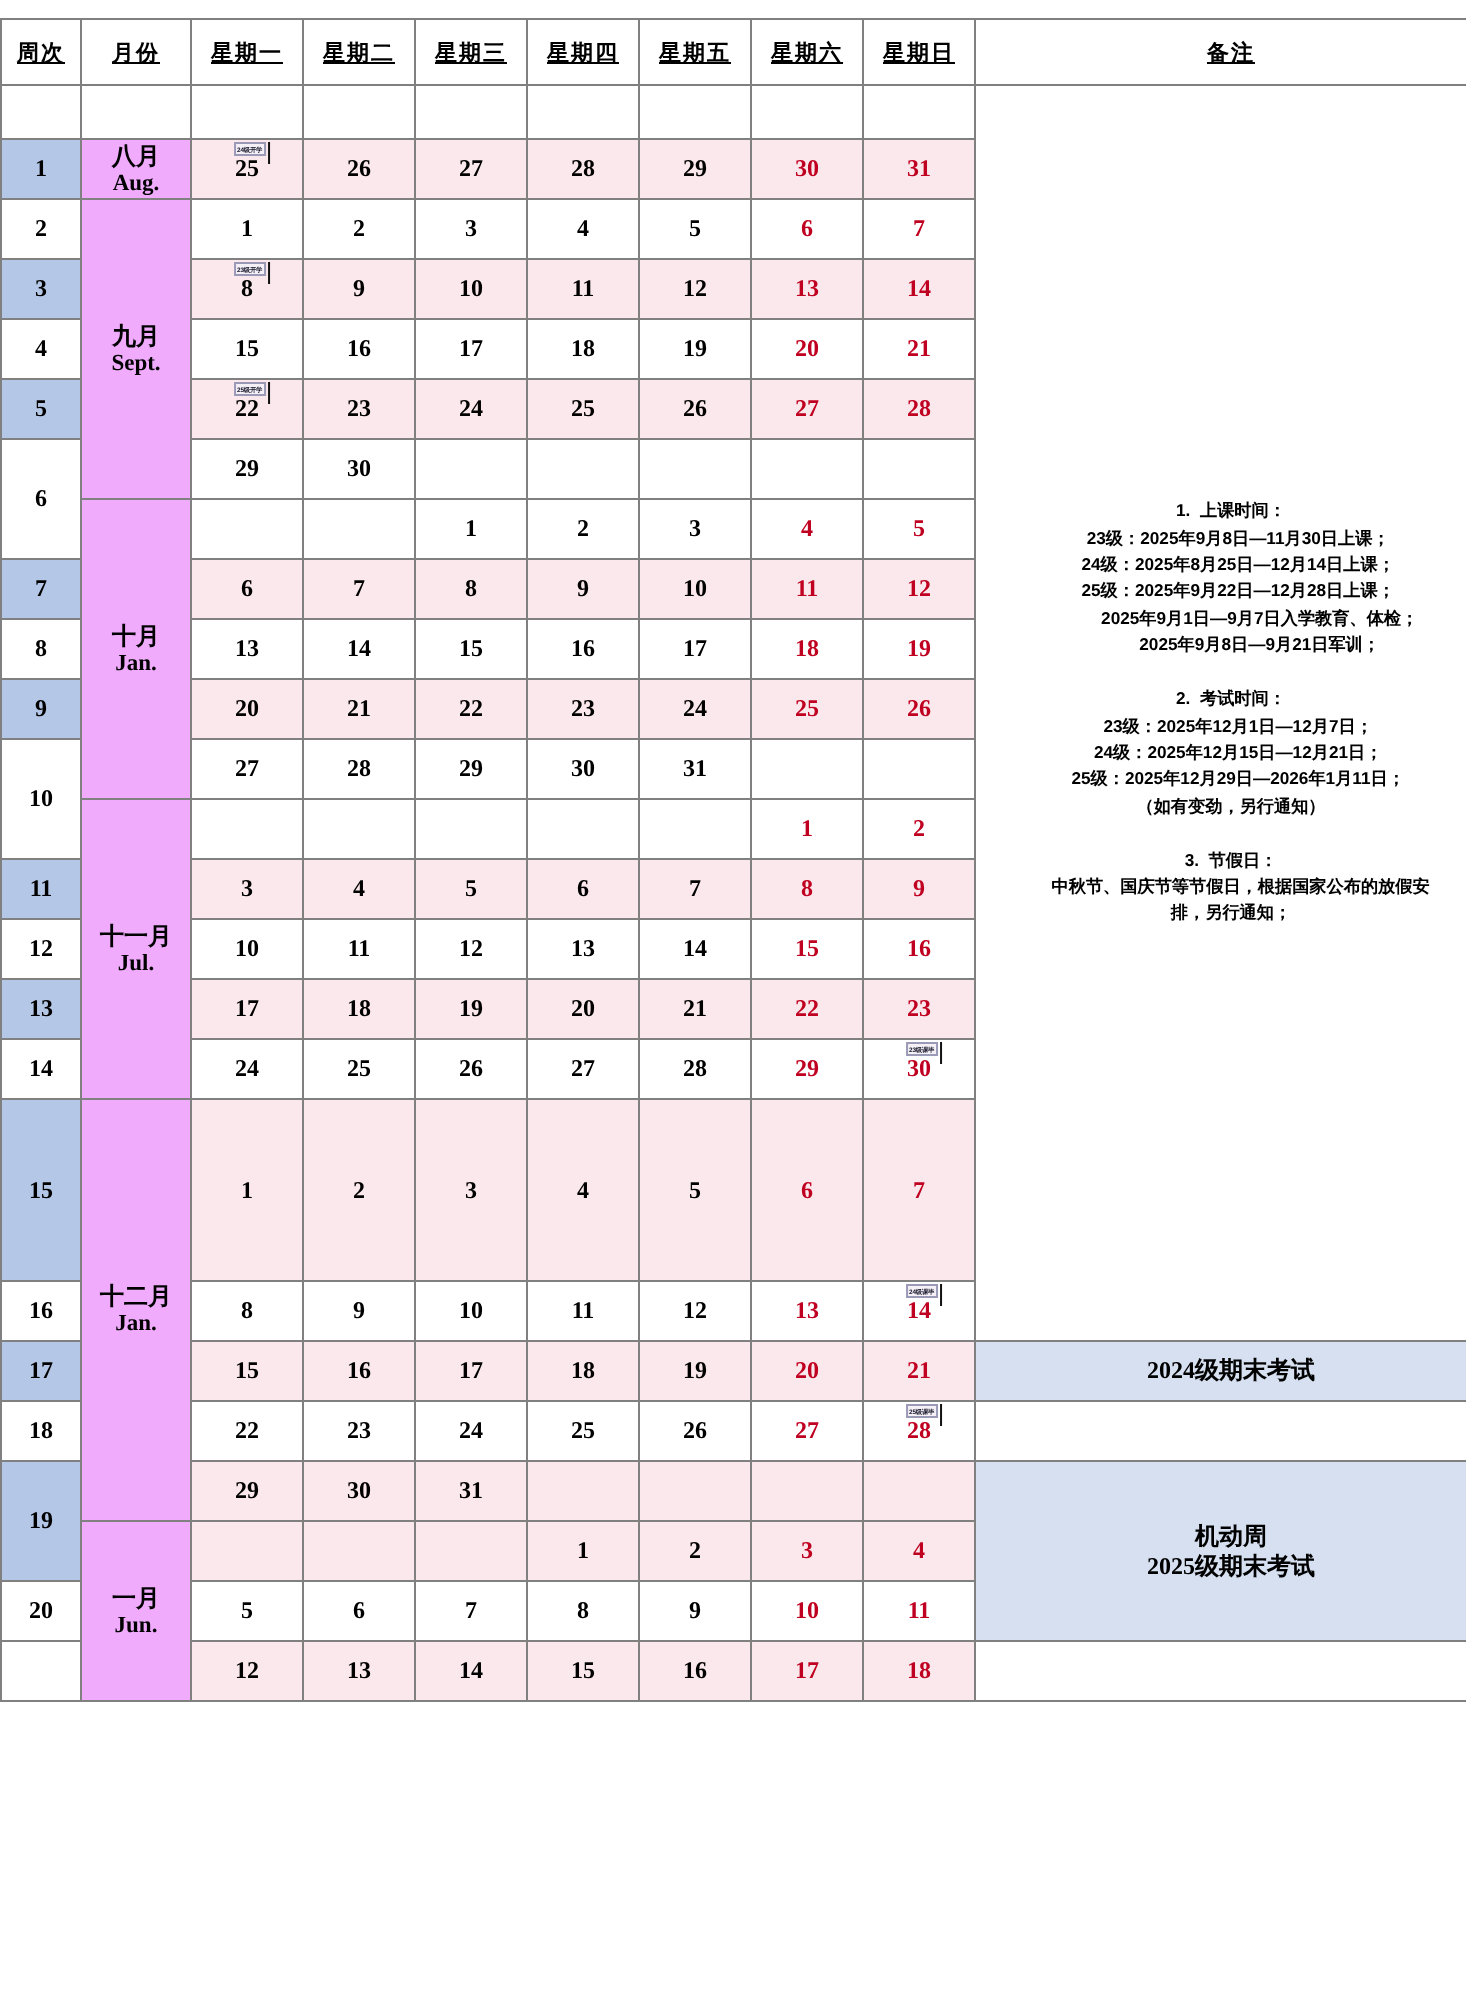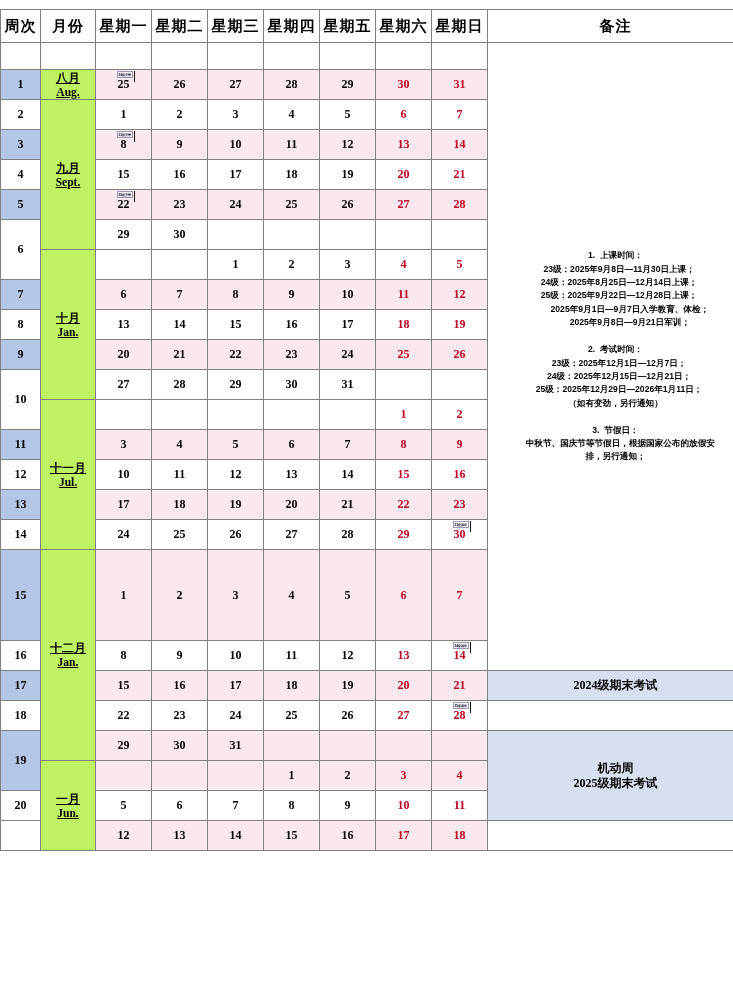--- a/index.html
+++ b/index.html
@@ -38,45 +38,45 @@
     padding: 0;
     text-align: center;
     vertical-align: middle;
     font-family: "Liberation Serif","DejaVu Serif",serif;
     font-size: 12px;
     color: #000;
   }
   table.cal th {
     height: 33px;
     font-weight: bold;
-    font-size: 15px;
+    font-size: 11px;
     letter-spacing: 1px;
+    text-decoration: underline;
   }
   th.sat, th.sun { color: #c00020; }
 
   
   col.c-week  { width: 40px; }
   col.c-month { width: 55px; }
   col.c-day   { width: 56px; }
   col.c-note  { width: 256px; }
 
   
   td.wk {
     font-weight: bold;
     font-size: 12.5px;
     background: #ffffff;
   }
   td.wk.blue { background: #b4c7e7; }
 
   td.month {
     font-weight: bold;
     line-height: 14px;
-    background: #bef264;
+    background: #f0abfc;
     font-size: 13px;
-    text-decoration: underline;
   }
   td.month .en {
     display:block;
     font-size: 11.5px;
     font-weight: bold;
     font-family: "Liberation Serif","DejaVu Serif",serif;
   }
 
   td.day {
     height: 30px;

